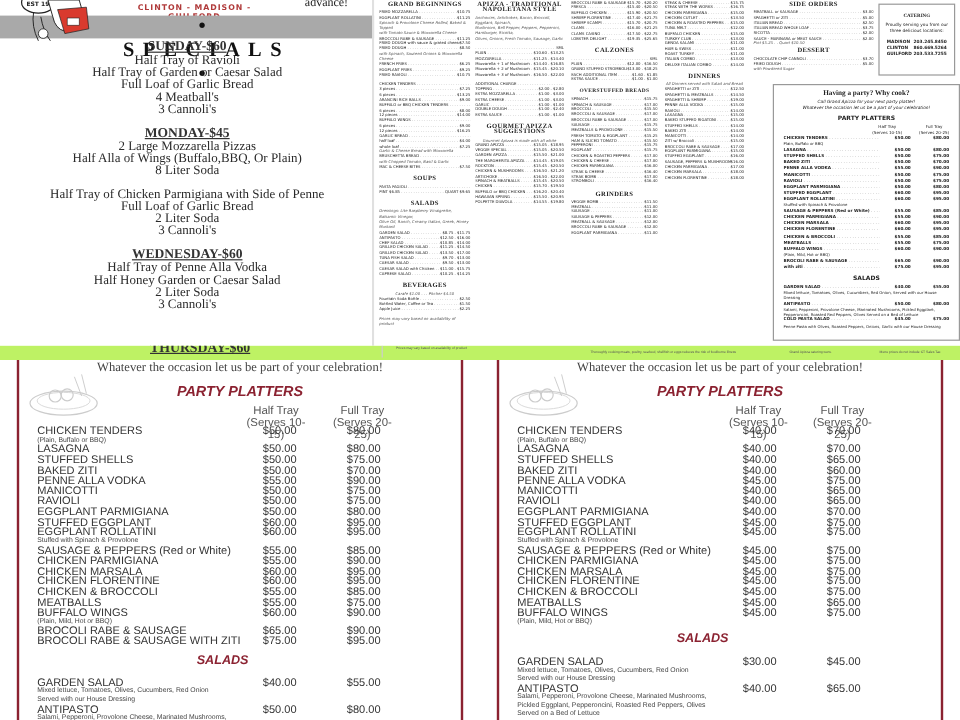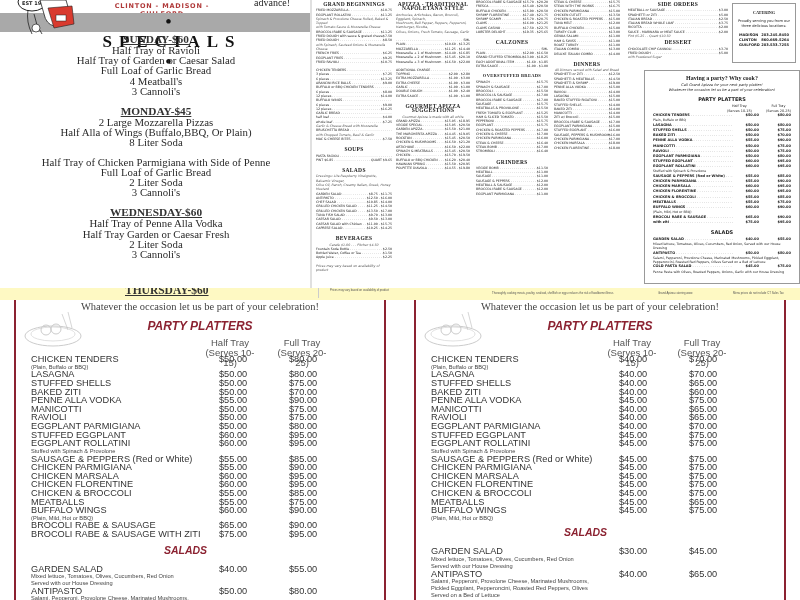--- a/index.html
+++ b/index.html
@@ -66,21 +66,21 @@
     font-weight: bold; font-style: italic; color: #8b2231; }
   .platters .col-head { position: absolute; top: 50px; font-size: 9.5px; color: #555; text-align: center; line-height: 10px; width: 60px; }
   .platters .items { position: absolute; left: 31px; top: 67px; width: 340px; }
   .platters .item { position: relative; height: 8.6px; font-size: 9.2px; line-height: 8.6px; color: #333; white-space: nowrap; }
   .platters .item .nm { position: absolute; left: 0; }
   .platters .item .h { position: absolute; left: 188px; }
   .platters .item .f { position: absolute; left: 258px; }
   .platters .item-sub { height: 6.8px; font-size: 5.7px; line-height: 6.8px; color: #444; white-space: nowrap; }
   .platters .sec-title { text-align: center; font-weight: bold; font-style: italic; color: #8b2231; font-size: 10.5px; height: 20px; line-height: 22px; width: 340px; margin-left: -31px; padding-left: 31px; }
   .platters .sec-gap { height: 6px; }
-  .platters .top-strip { position: absolute; top: 0; left: 0; width: 400px; height: 12px; background: #fef9c3; overflow: hidden; }
+  .platters .top-strip { position: absolute; top: 0; left: 0; width: 400px; height: 12px; background: #bef264; overflow: hidden; }
   #platA .top-strip .thurs { position: absolute; left: 125px; top: -4px; font-family: "Liberation Serif", serif; font-weight: bold; font-size: 11.5px; text-decoration: underline; color: #333; }
   #platA .top-strip .pricenote { position: absolute; left: 330px; top: 0; font-size: 2.8px; color: #555; }
   #platA .top-strip .rule { position: absolute; left: 318px; top: 0; width: 1px; height: 10px; background: #ccc; }
   #platB .top-strip .fn { position: absolute; top: 3px; font-size: 2.8px; color: #555; white-space: nowrap; }
 </style>
 </head>
 <body>
 
 <div id="specials">
   <div class="mascot-wrap">
@@ -115,21 +115,21 @@
     </div>
     <div class="day">
       <div class="day-line">Half Tray of Chicken Parmigiana with Side of Penne</div>
       <div class="day-line">Full Loaf of Garlic Bread</div>
       <div class="day-line">2 Liter Soda</div>
       <div class="day-line">3 Cannoli's</div>
     </div>
     <div class="day">
       <div class="day-title">WEDNESDAY-$60</div>
       <div class="day-line">Half Tray of  Penne Alla Vodka</div>
-      <div class="day-line">Half Tray Garden or Caesar Fresh</div>
+      <div class="day-line">Half Honey Garden or Caesar Salad</div>
       <div class="day-line">2 Liter Soda</div>
       <div class="day-line">3 Cannoli's</div>
     </div>
   </div>
   <div class="right-rule"></div>
 </div>
 
 <div id="fullmenu">
   <div class="col" id="c1">
     <h4>GRAND BEGINNINGS</h4>

